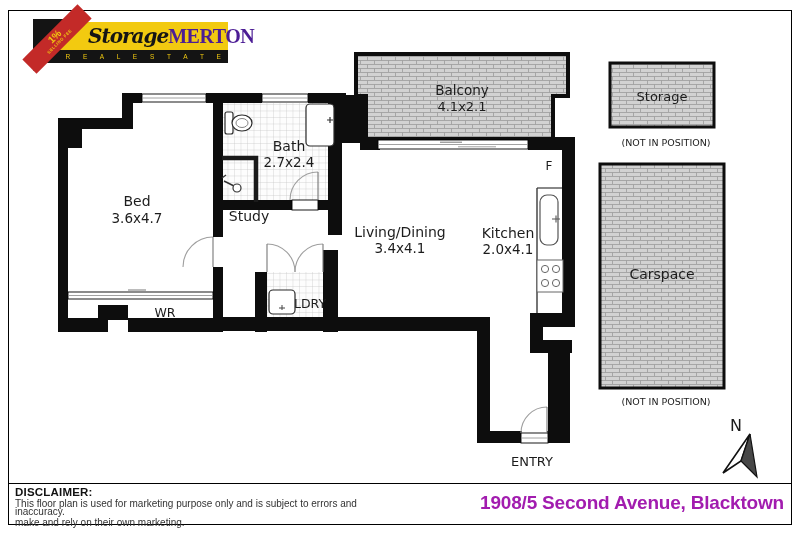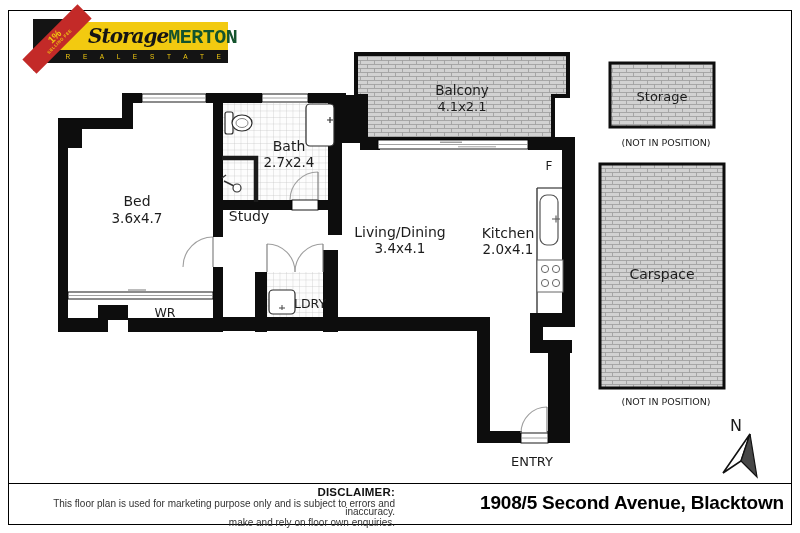--- a/index.html
+++ b/index.html
@@ -6,22 +6,22 @@
   .page{position:relative;width:800px;height:533px;background:#ffffff;overflow:hidden;
         font-family:"Liberation Sans", sans-serif;}
   .frame{position:absolute;left:8px;top:10px;width:782px;height:513px;border:1.3px solid #000;}
   .divider{position:absolute;left:8px;top:483px;width:783px;height:1.3px;background:#000;}
 
   
   .logo{position:absolute;left:36px;top:22px;width:192px;height:41px;}
   .logo-yellow{position:absolute;left:0;top:0;width:192px;height:28px;background:#F2CA10;}
   .logo-script{position:absolute;left:52px;top:2px;font-family:"DejaVu Serif",serif;
                font-style:italic;font-weight:bold;font-size:20px;color:#151515;letter-spacing:-1px;}
-  .logo-caps{font-family:Liberation Mono, monospace;font-style:normal;font-weight:bold;
-             font-size:20px;color:#14532d;letter-spacing:-0.5px;margin-top:44px;}
+  .logo-caps{font-family:Liberation Serif, serif;font-style:normal;font-weight:bold;
+             font-size:20px;color:#4c1d95;letter-spacing:-0.5px;margin-top:44px;}
   .logo-bar{position:absolute;left:2px;top:28px;width:190px;height:13px;background:#141414;
             color:#F2CA10;font-size:6.5px;letter-spacing:5.5px;line-height:13px;
             text-align:center;padding-left:26px;box-sizing:border-box;white-space:nowrap;}
   .logo-corner{position:absolute;left:-3px;top:-3px;width:52px;height:52px;
                background:#141414;clip-path:polygon(0 0,100% 0,0 100%);}
   .ribbon{position:absolute;left:-18px;top:7px;width:78px;height:20px;background:#C32A28;
           transform:rotate(-45deg);text-align:center;color:#F2CA10;line-height:1;}
   .ribbon .r1{display:block;font-size:10px;font-weight:bold;margin-top:2px;}
   .ribbon .r2{display:block;font-size:4.2px;font-weight:bold;letter-spacing:0.5px;}
 
@@ -29,24 +29,24 @@
   svg{position:absolute;left:0;top:0;}
   .wall{fill:#0d0d0d;stroke:none;}
   .t{font-family:"DejaVu Sans", sans-serif;fill:#1c1c1c;}
   .fixture{fill:#ffffff;stroke:#2a2a2a;stroke-width:1.2;}
   .arc{fill:none;stroke:#9f9f9f;stroke-width:1.1;}
   .leaf{stroke:#777;stroke-width:1.1;}
   .win{fill:#ffffff;stroke:#000;stroke-width:0.9;}
   .winline{stroke:#8a8a8a;stroke-width:0.8;}
 
   
-  .disclaimer{position:absolute;left:15px;top:486px;width:380px;text-align:right;}
+  .disclaimer{position:absolute;left:15px;top:486px;width:380px;}
   .disclaimer h4{margin:0;font-size:11.5px;font-weight:bold;color:#111;letter-spacing:0.2px;}
   .disclaimer p{margin:1.5px 0 0 0;font-size:10px;line-height:8.8px;color:#333;}
-  .address{position:absolute;right:16px;top:492px;font-size:19px;font-weight:bold;color:#000000;
+  .address{position:absolute;right:16px;top:492px;font-size:19px;font-weight:bold;color:#a21caf;
            text-align:right;letter-spacing:-0.2px;}
 </style>
 </head>
 <body>
 
 <div class="page">
 
   <div class="frame"></div>
 
   <div class="logo">
@@ -196,17 +196,17 @@
       <text class="t" x="662" y="279" font-size="14" text-anchor="middle">Carspace</text>
       <text class="t" x="666" y="405" font-size="9.5" text-anchor="middle">(NOT IN POSITION)</text>
     </g>
   </svg>
 
   <div class="divider"></div>
 
   <div class="disclaimer">
     <h4>DISCLAIMER:</h4>
     <p>This floor plan is used for marketing purpose only and is subject to errors and inaccuracy.</p>
-    <p>make and rely on floor own enquiries.</p>
+    <p>make and rely on their own marketing.</p>
   </div>
   <div class="address">1908/5 Second Avenue, Blacktown</div>
 
 </div>
 
 </body></html>

